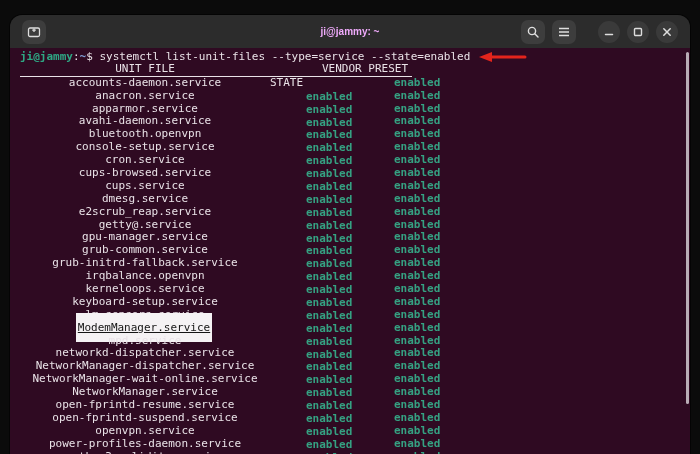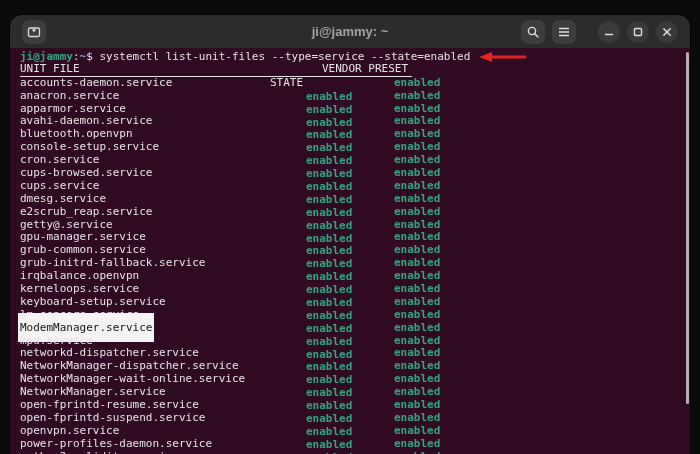--- a/index.html
+++ b/index.html
@@ -25,22 +25,22 @@
   }
 
   
   .titlebar {
     height:33px; background:var(--titlebar-background);
     display:flex; align-items:center; position:relative;
     padding:0 12px;
   }
   .tb-title {
     position:absolute; left:0; right:0; text-align:center;
-    color:#a3a3a3; font-family:"Liberation Sans","DejaVu Sans",sans-serif;
-    font-size:13px; font-weight:bold; pointer-events:none;
+    color:#f0abfc; font-family:"Liberation Sans","DejaVu Sans",sans-serif;
+    font-size:10px; font-weight:bold; pointer-events:none;
   }
   .tb-btn {
     width:24px; height:24px; border-radius:7px; background:var(--button-background);
     display:flex; align-items:center; justify-content:center; flex:0 0 auto;
     color:#dedede;
   }
   .tb-circle {
     width:22px; height:22px; border-radius:50%; background:#3a3a3a;
     display:flex; align-items:center; justify-content:center; flex:0 0 auto;
     color:#dedede;
@@ -63,30 +63,30 @@
   .prompt-path { color:var(--prompt-path); font-weight:bold; }
   .prompt-sep, .prompt-symbol { color:var(--text-color); }
   .cmd { color:var(--text-color); }
   .arrow-wrap { display:inline-flex; align-items:center; margin-left:8px; }
 
   .hdr-row {
     display:flex; width:392px;
     border-bottom:1px solid var(--text-color);
     height:12.9px; align-items:center;
   }
-  .col-unit  { width:250px; flex:0 0 auto; }
+  .col-unit  { width:250px; flex:0 0 auto;text-align:center; }
   .col-state { width:52px;  flex:0 0 auto;margin-top:28px; }
   .col-vendor{ flex:1 1 auto; }
 
   .row { display:flex; height:12.9px; align-items:center; white-space:pre;gap:36px; }
   .row .col-state, .row .col-vendor { color:var(--enabled-text); font-weight:bold; }
   .unit-text.highlight {
     background:var(--highlight-background);
     color:var(--highlight-text);
-    padding:8px 2px; margin-left:-2px;
+    padding:8px 2px; margin-left:-2px;text-decoration:underline;
   }
 
   .scrollbar-thumb {
     position:absolute; right:1px; top:4px; width:3px; height:352px;
     background:#c9bfc6; border-radius:2px; opacity:0.9;
   }
 </style>
 </head>
 <body>
 

